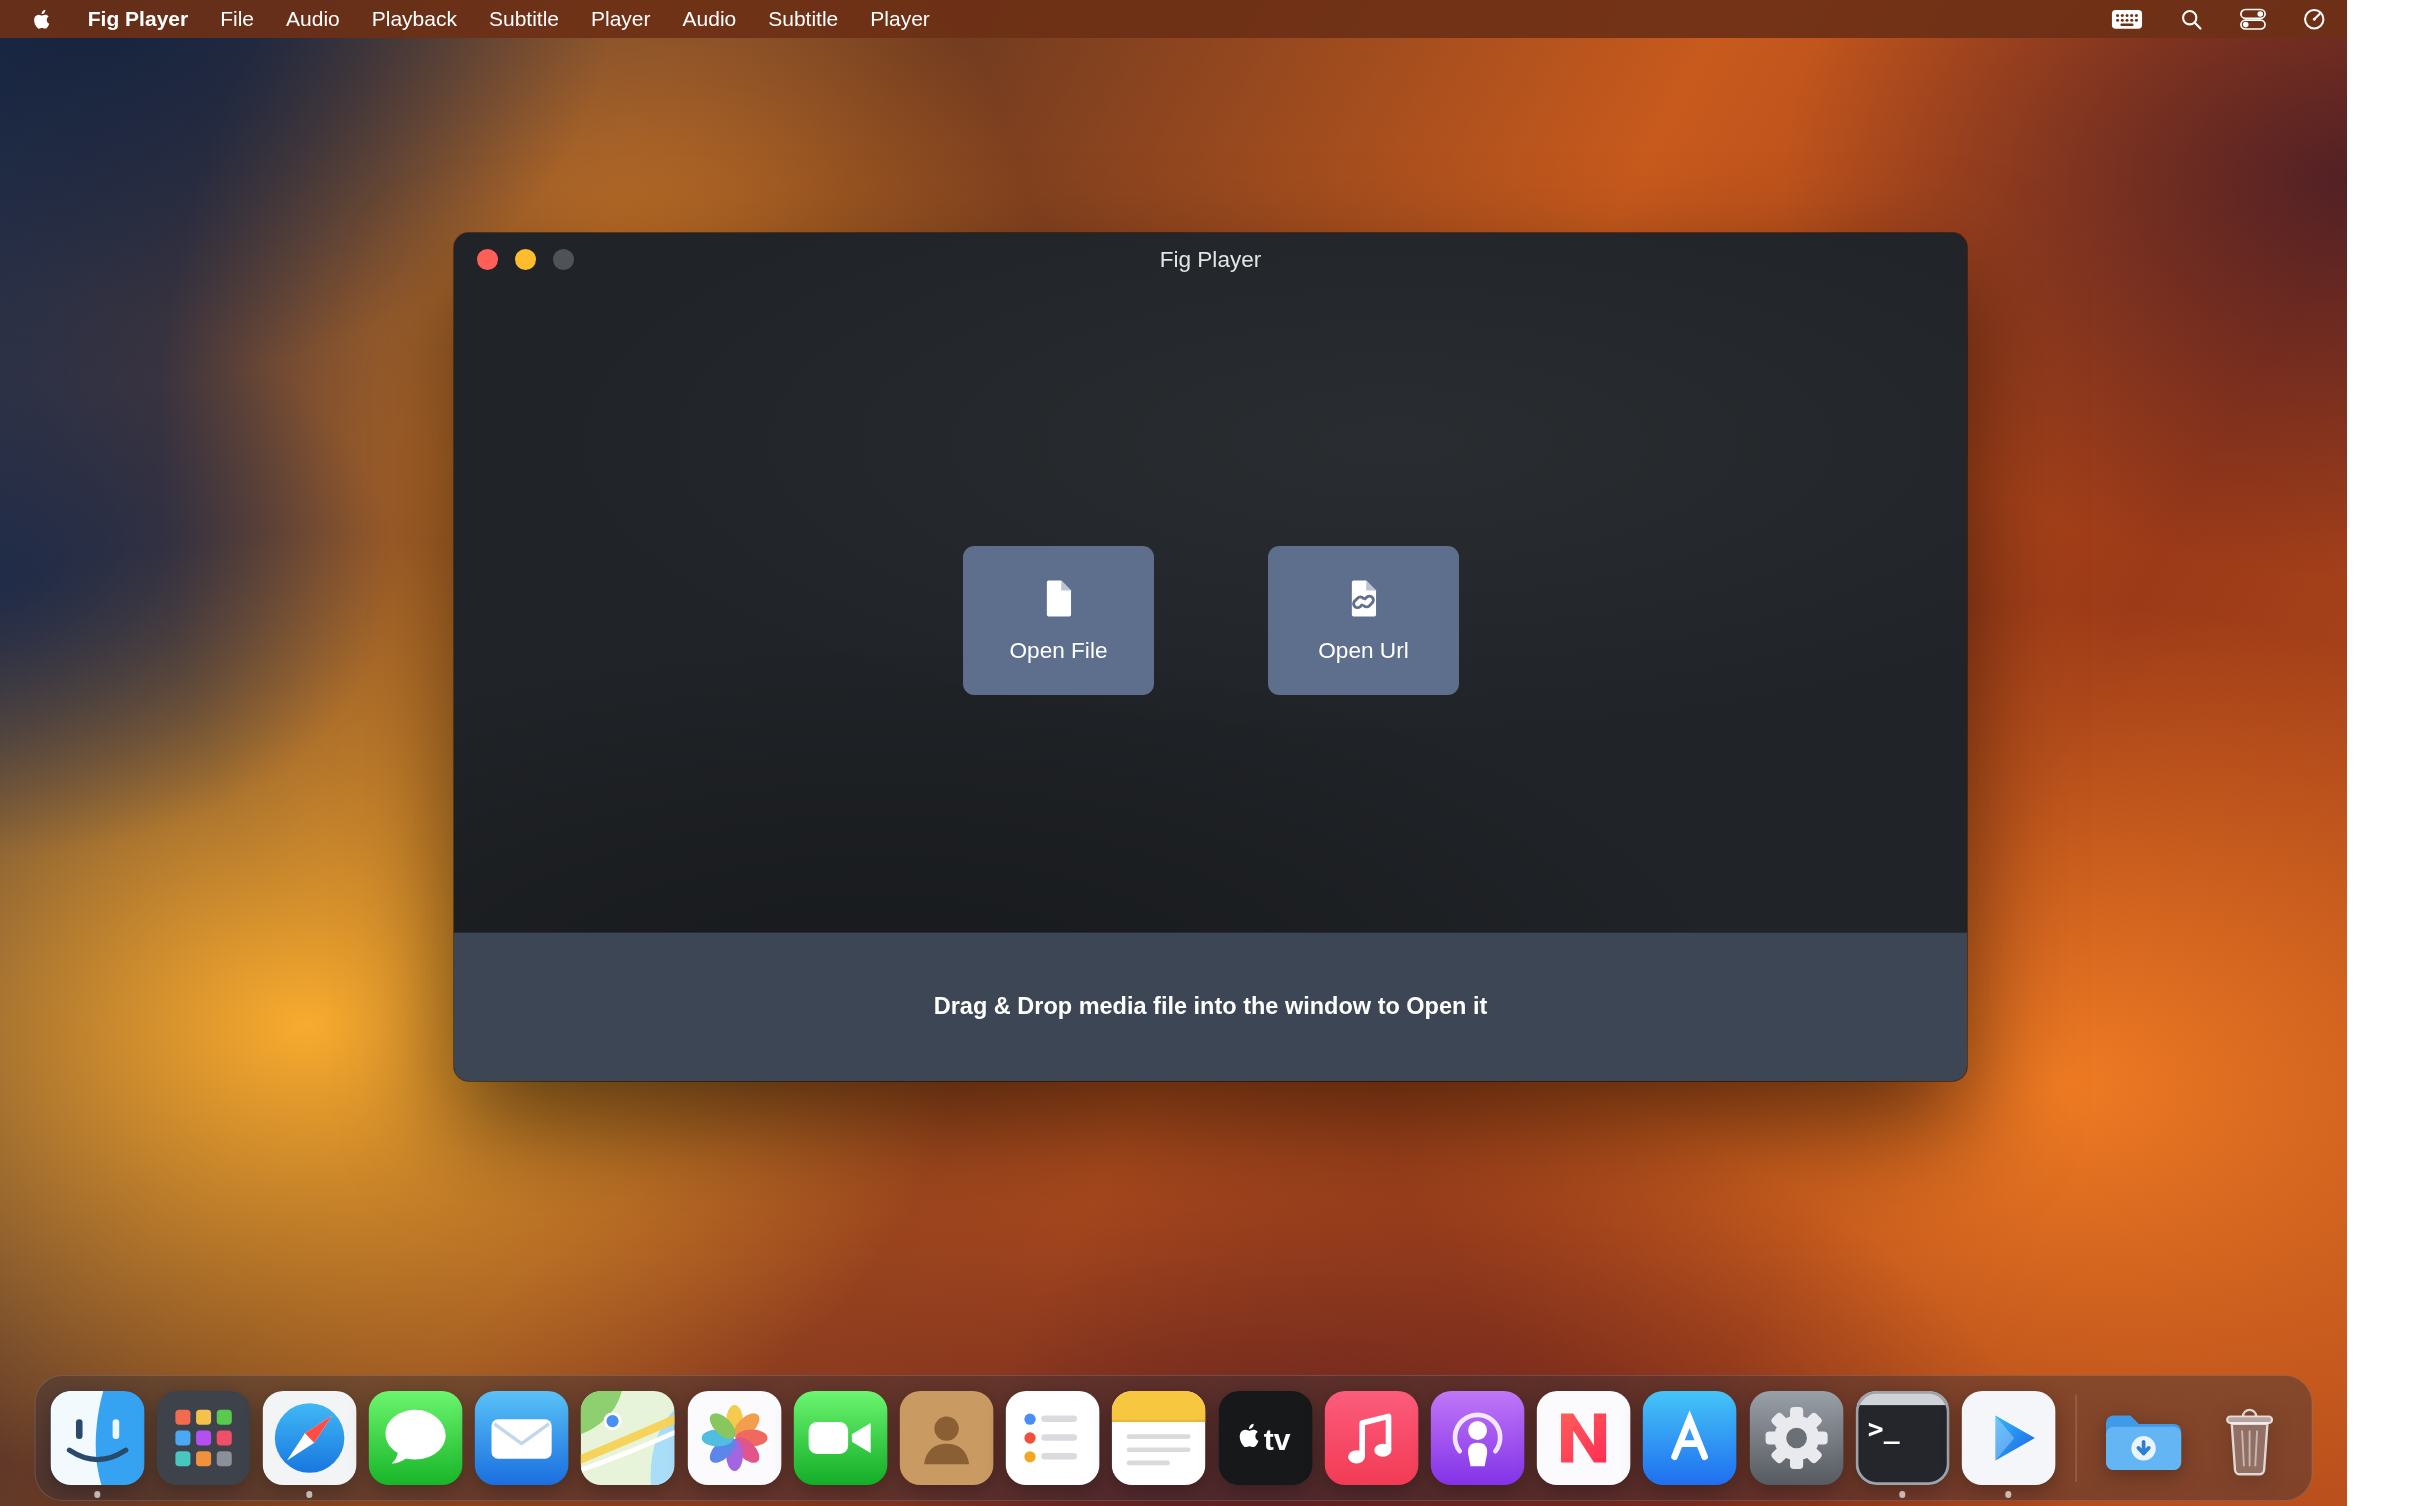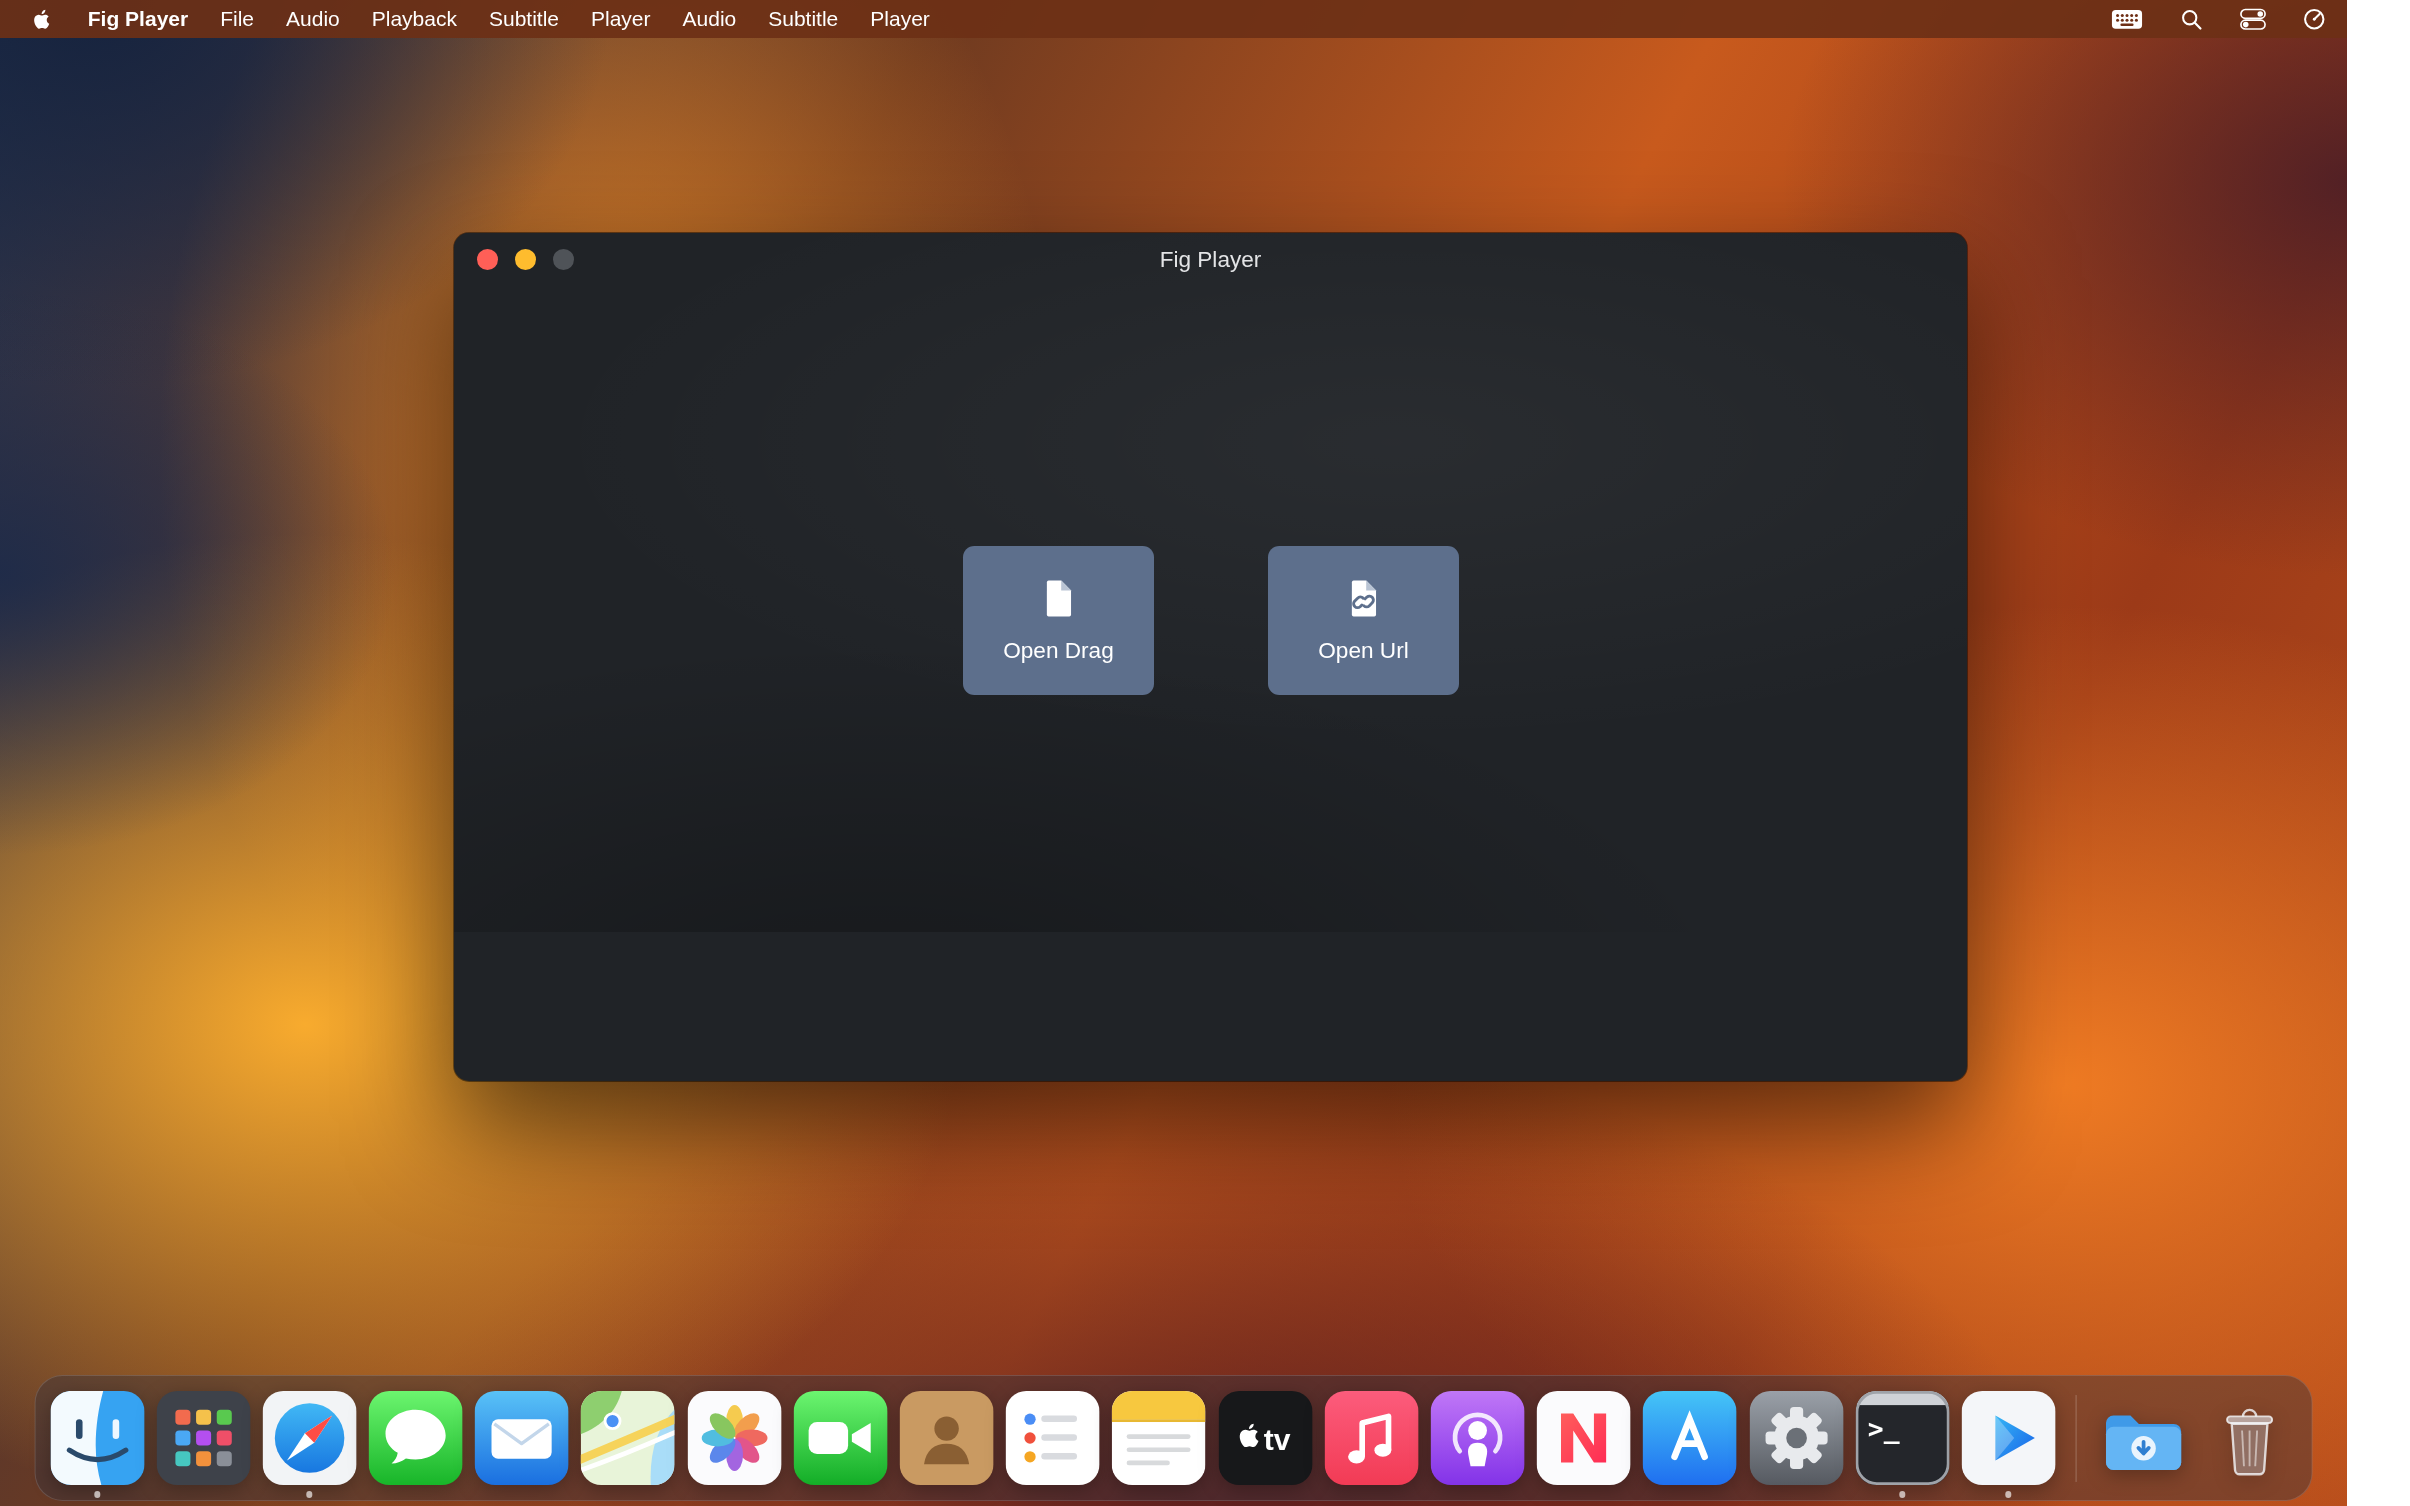--- a/index.html
+++ b/index.html
@@ -146,37 +146,40 @@
       <div class="win-title">Fig Player</div>
     </div>
 
     <button class="open-btn" id="open-file-btn">
       <span class="btn-icon">
         <svg width="43" height="43" viewBox="0 0 24 24">
             <path d="M6.5 2h7l5.5 5.5V21a1 1 0 0 1-1 1H6.5a1 1 0 0 1-1-1V3a1 1 0 0 1 1-1z" fill="#fff"></path>
             <path d="M13.5 2v5.5H19z" fill="#b9c4d4"></path>
           </svg>
       </span>
-      <span class="btn-label">Open Drag</span>
+      <span class="btn-label">Open File</span>
     </button>
 
     <button class="open-btn" id="open-url-btn">
       <span class="btn-icon">
         <svg width="43" height="43" viewBox="0 0 24 24">
             <path d="M6.5 2h7l5.5 5.5V21a1 1 0 0 1-1 1H6.5a1 1 0 0 1-1-1V3a1 1 0 0 1 1-1z" fill="#fff"></path>
             <path d="M13.5 2v5.5H19z" fill="#b9c4d4"></path>
             <g stroke="#5d6f8c" stroke-width="1.6" fill="none" stroke-linecap="round">
               <path d="M11.1 15.6l-1 1a2.2 2.2 0 0 1-3.1-3.1l1.7-1.7a2.2 2.2 0 0 1 3.1 0"></path>
               <path d="M12.9 12.2l1-1a2.2 2.2 0 0 1 3.1 3.1l-1.7 1.7a2.2 2.2 0 0 1-3.1 0"></path>
             </g>
           </svg>
       </span>
       <span class="btn-label">Open Url</span>
     </button>
 
+    <div class="drop-bar">
+      <span>Drag &amp; Drop media file into the window to Open it</span>
+    </div>
   </div>
 
   <div class="dock">
 
     <div class="dock-item">
       <svg viewBox="0 0 100 100">
           <rect width="100" height="100" rx="22" fill="#36a3f2"></rect>
           <path d="M22 0C9.8 0 0 9.8 0 22v56c0 12.2 9.8 22 22 22h32c-4-14-6-28-6-42 0-20 3-40 8-58z" fill="#f3fafe"></path>
           <rect x="27" y="30" width="7" height="21" rx="3.5" fill="#2a4a6b"></rect>
           <rect x="66" y="30" width="7" height="21" rx="3.5" fill="#eef7ff"></rect>

